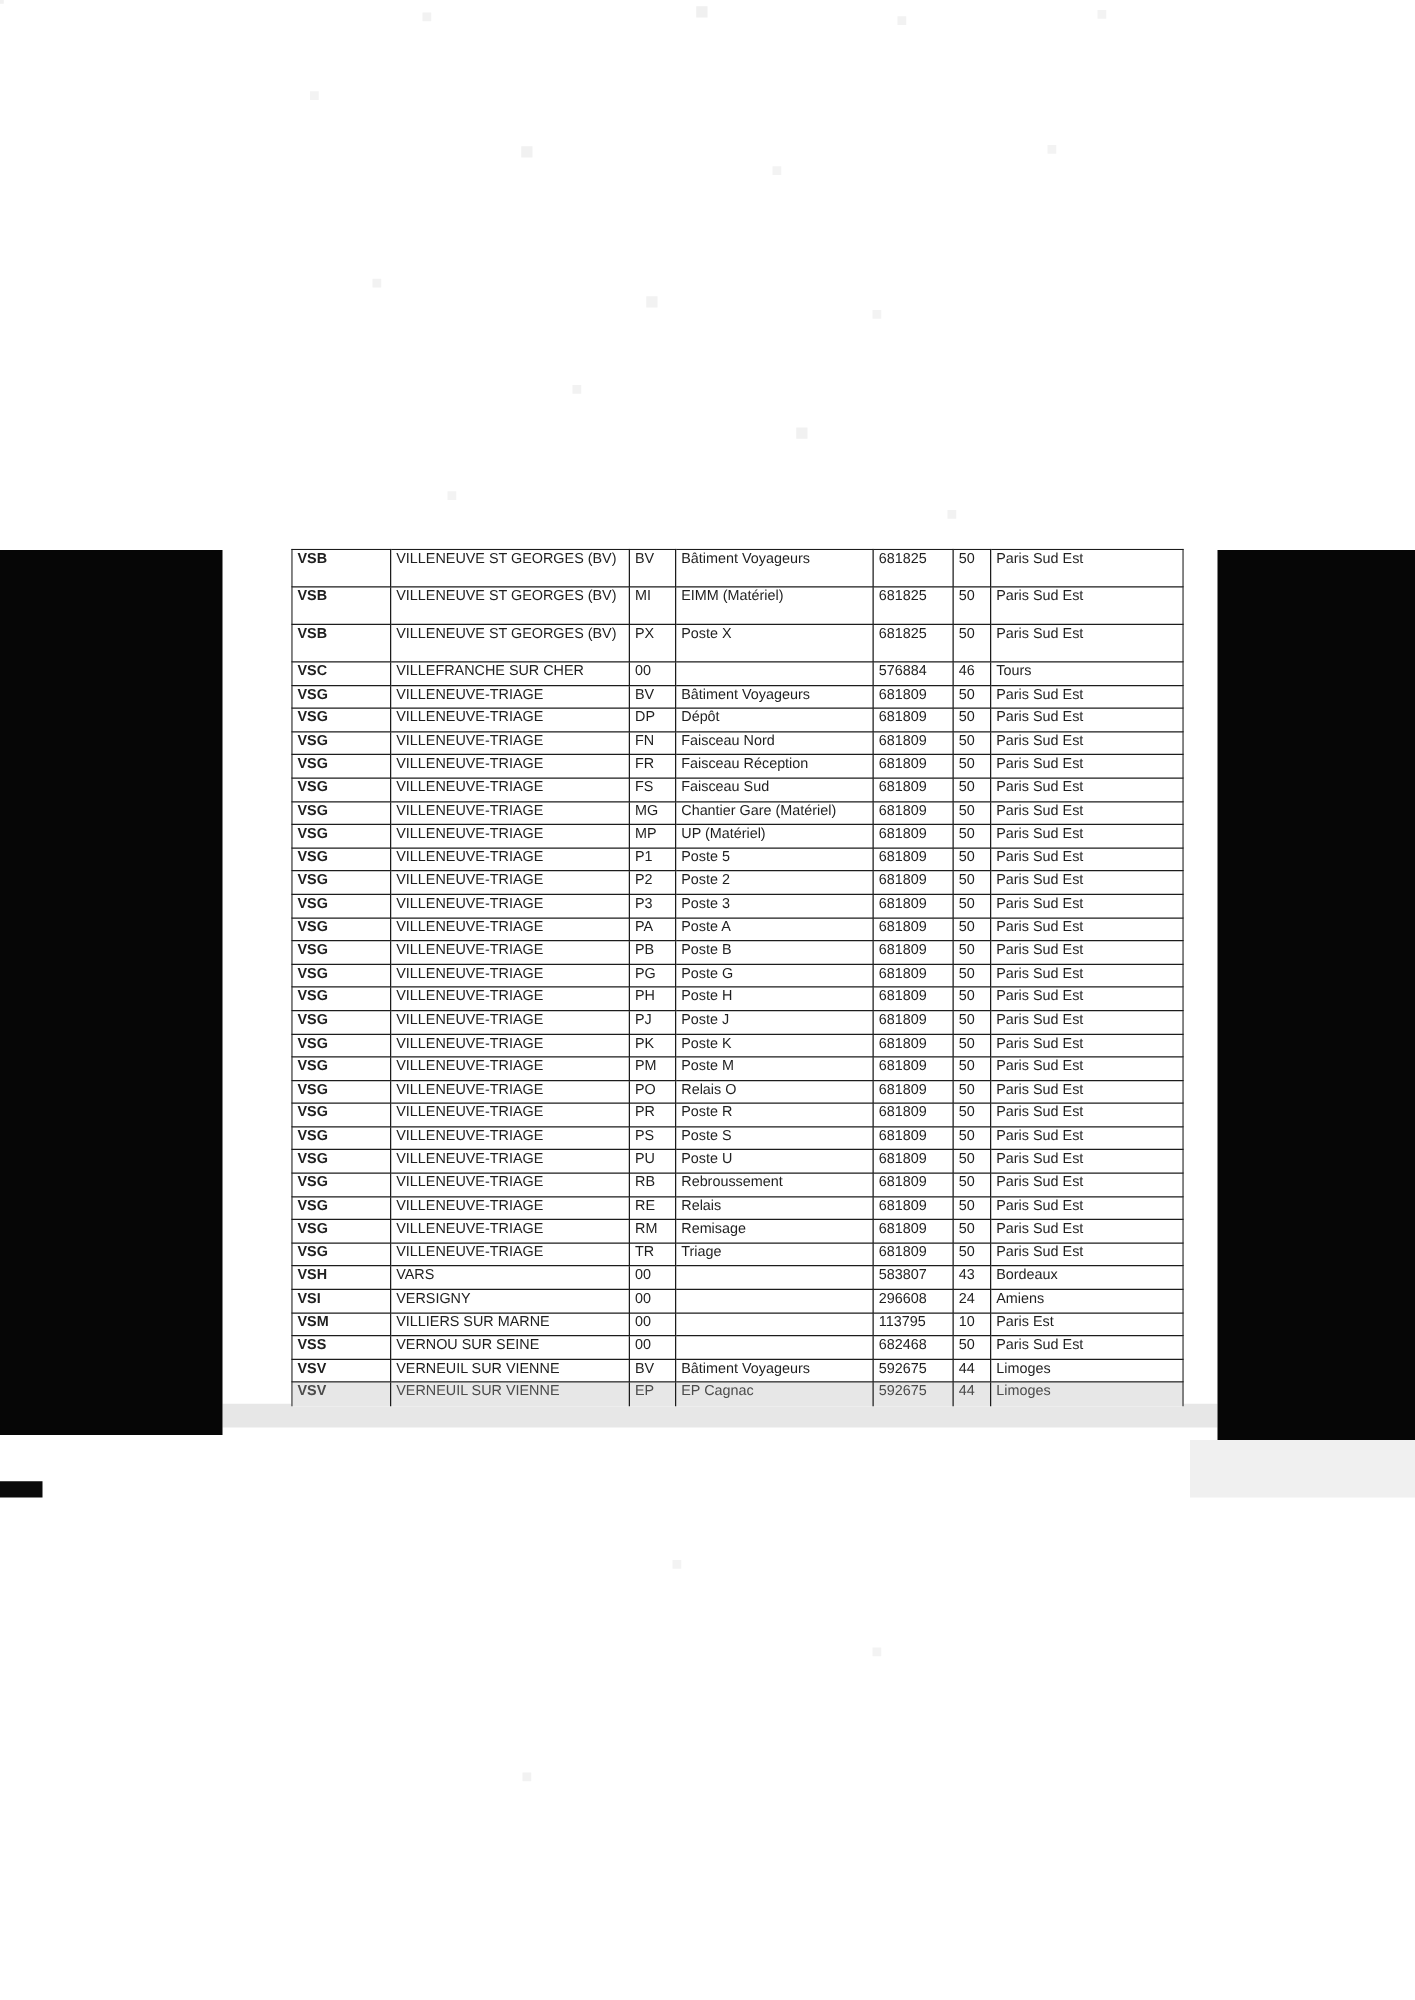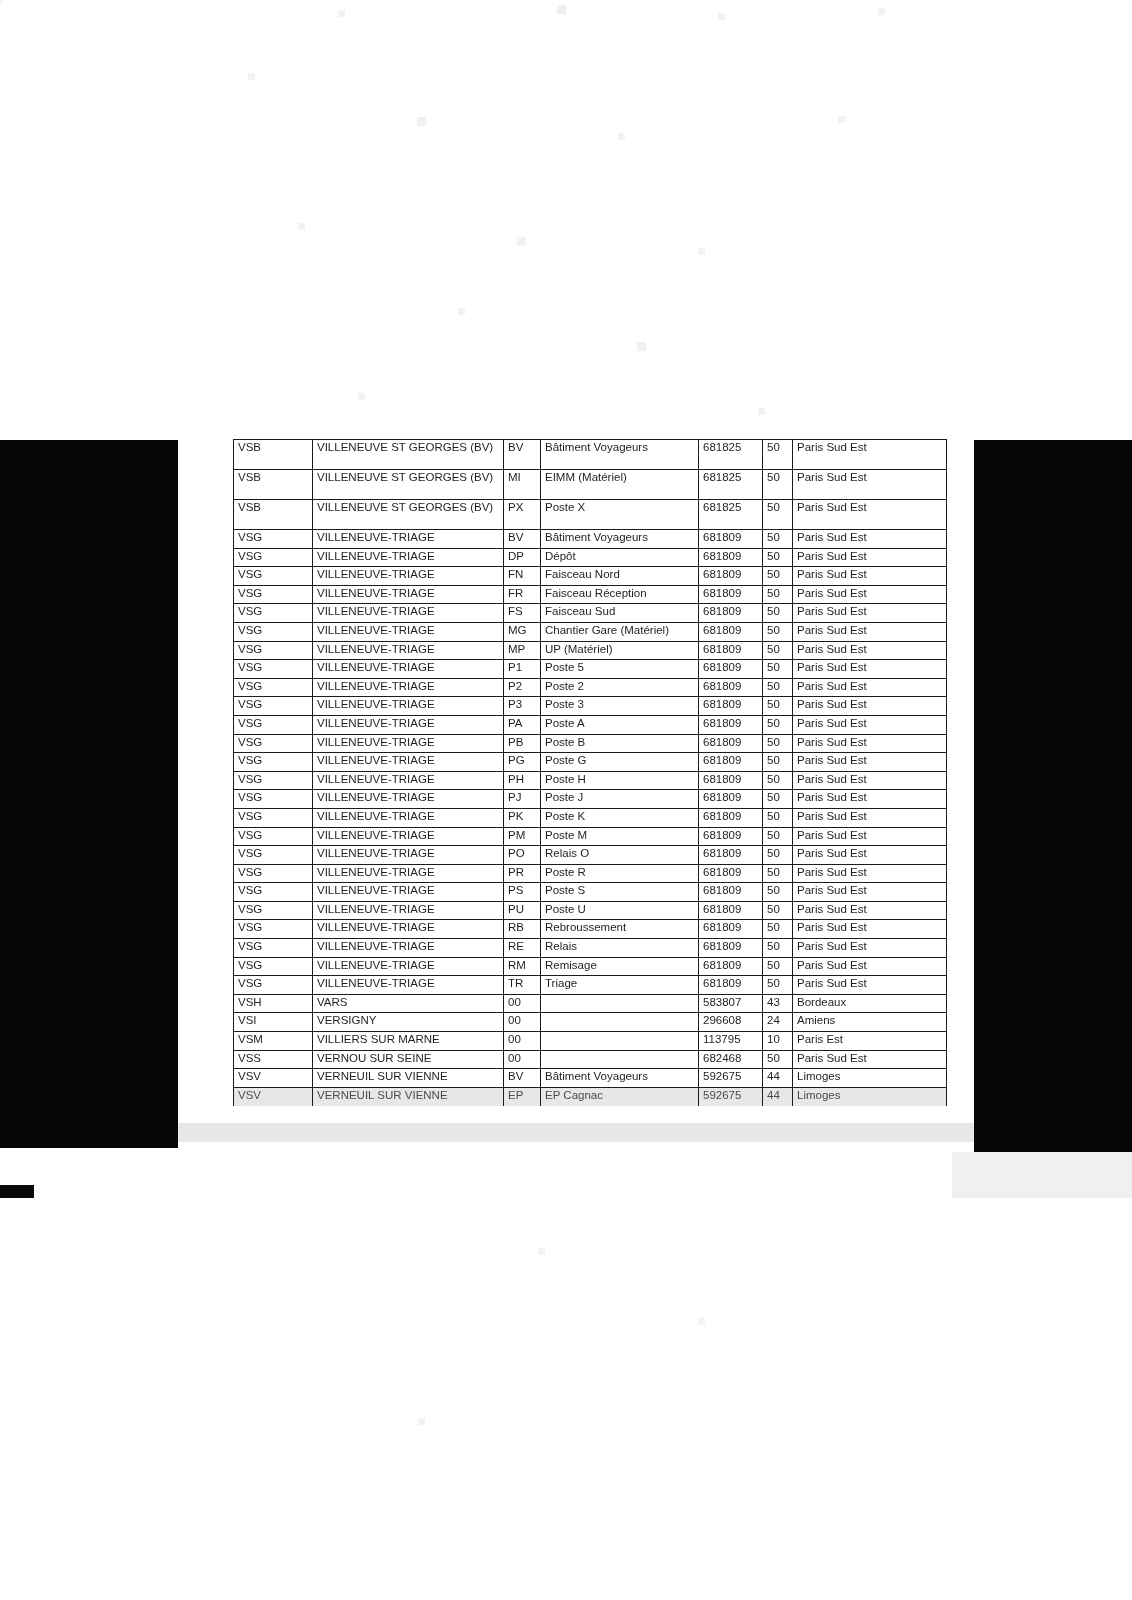--- a/index.html
+++ b/index.html
@@ -42,21 +42,21 @@
   }
   table.stations col.c1{width:79px;}
   table.stations col.c2{width:191px;}
   table.stations col.c3{width:37px;}
   table.stations col.c4{width:158px;}
   table.stations col.c5{width:64px;}
   table.stations col.c6{width:30px;}
   table.stations col.c7{width:154px;}
   tr.single{height:18.6px;}
   tr.tall{height:30px;}
-  td.code{font-weight:normal;}
+  td.code{font-weight:bold;}
   tr.cut td{background:#e7e7e7;color:#4b4b4b;border-bottom:none;}
 </style>
 </head>
 <body>
 
 <div class="page">
   <div class="speckle"></div>
 
   <div class="grayband"></div>
   <div class="redact redact-left"></div>
@@ -97,20 +97,29 @@
           <tr class="tall">
             <td class="code">VSB</td>
             <td>VILLENEUVE ST GEORGES (BV)</td>
             <td>PX</td>
             <td>Poste X</td>
             <td>681825</td>
             <td>50</td>
             <td>Paris Sud Est</td>
           </tr>
           <tr class="single">
+            <td class="code">VSC</td>
+            <td>VILLEFRANCHE SUR CHER</td>
+            <td>00</td>
+            <td></td>
+            <td>576884</td>
+            <td>46</td>
+            <td>Tours</td>
+          </tr>
+          <tr class="single">
             <td class="code">VSG</td>
             <td>VILLENEUVE-TRIAGE</td>
             <td>BV</td>
             <td>Bâtiment Voyageurs</td>
             <td>681809</td>
             <td>50</td>
             <td>Paris Sud Est</td>
           </tr>
           <tr class="single">
             <td class="code">VSG</td>

